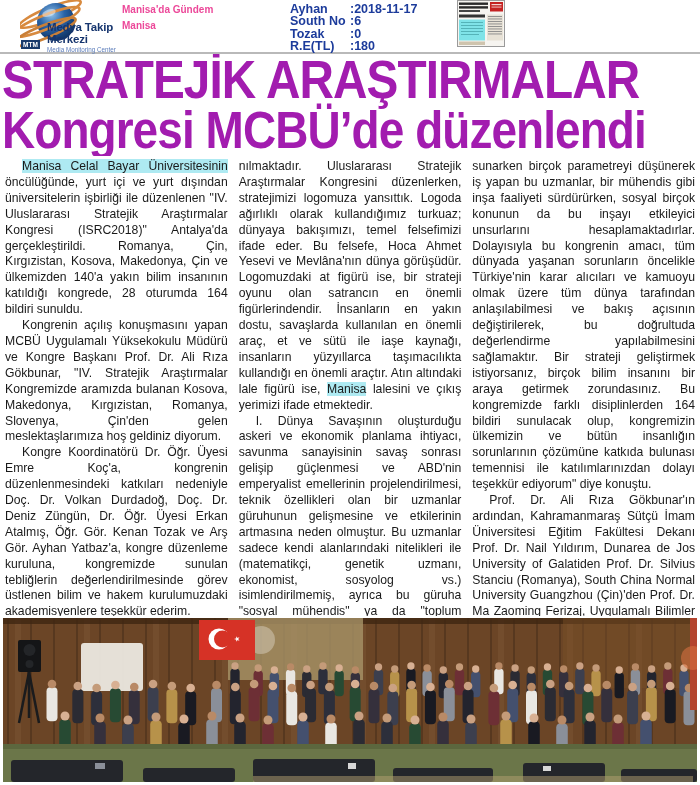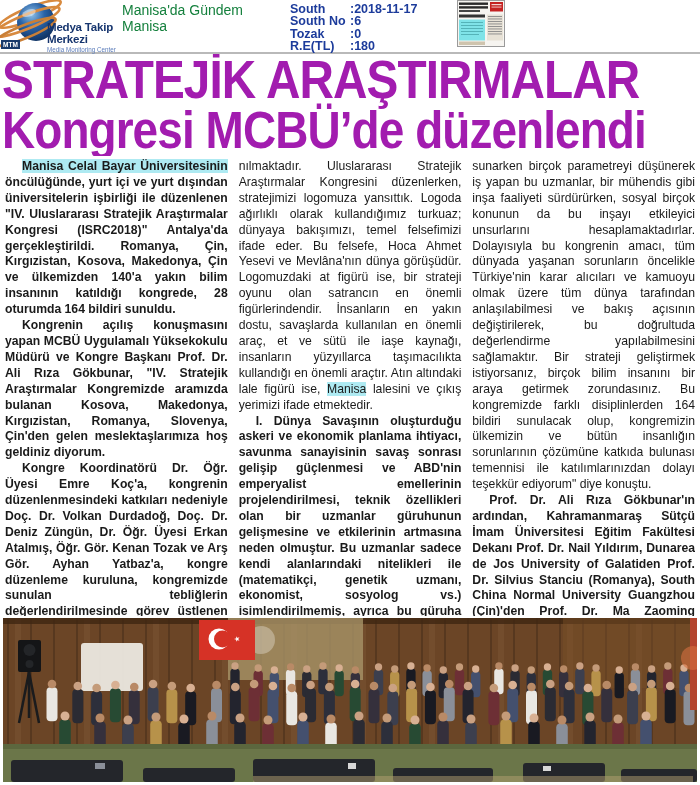--- a/index.html
+++ b/index.html
@@ -2,45 +2,45 @@
 <html><head>
 <meta charset="utf-8">
 <style>
   html,body{margin:0;padding:0;background:#fff;}
   .page{width:700px;height:785px;position:relative;background:#fff;overflow:hidden;
         font-family:"Liberation Sans",sans-serif;}
 
   
   .clip-header{position:absolute;top:0;left:0;width:700px;height:52px;
                border-bottom:2px solid #b9b9b9;background:#fff;}
-  .logo-wrap{position:absolute;left:0;top:0;width:120px;height:52px;}
+  .logo-wrap{position:absolute;left:0;top:0;width:120px;height:52px;padding-left:20px;}
   .brand-block{position:absolute;left:47px;top:22px;line-height:1;}
   .brand-main{font-size:11.5px;font-weight:bold;color:#16356e;letter-spacing:-0.2px;}
   .brand-sub{font-size:6.3px;color:#5b7cba;margin-top:2px;}
-  .pub-block{position:absolute;left:122px;top:2px;color:#15803d;font-weight:400;
-             font-size:14px;line-height:16px;white-space:nowrap;}
+  .pub-block{position:absolute;left:122px;top:2px;color:#ec4899;font-weight:700;
+             font-size:10px;line-height:16px;white-space:nowrap;}
   .meta-block{position:absolute;left:290px;top:3px;color:#1c3b9b;font-weight:600;
               font-size:12.5px;line-height:12.4px;}
   .meta-row{display:flex;}
   .meta-label{width:60px;}
   .thumb-wrap{position:absolute;left:457px;top:0;width:48px;height:47px;}
 
   
   .headline{position:absolute;top:54px;left:0;width:692px;height:102px;overflow:hidden;color:#a21caf;}
   .hl-line{white-space:nowrap;font-weight:bold;transform:scaleX(0.9);transform-origin:0 50%;
            letter-spacing:-1px;}
   .hl-line1{font-size:53px;line-height:52px;margin-left:2px;}
   .hl-line2{font-size:51px;line-height:50px;margin-left:2px;}
 
   
   .article{position:absolute;top:159px;left:5px;width:690px;height:457px;overflow:hidden;
            display:flex;gap:11px;}
   .col{width:224px;text-align:justify;font-size:12.2px;line-height:15.9px;color:#1a1a1a;}
   .para{margin:0;}
-  .indent{text-indent:17px;font-weight:bold;}
+  .indent{text-indent:17px;}
   .hl-mark{background:#aeeaf2;}
 
   
   .photo-wrap{position:absolute;top:618px;left:3px;width:694px;height:164px;}
   .photo-wrap svg{display:block;}
 </style>
 </head>
 <body>
 
 <div class="page">
@@ -70,21 +70,21 @@
       </div>
     </div>
 
     <div class="pub-block">
       <div>Manisa'da Gündem</div>
       <div>Manisa</div>
     </div>
 
     <div class="meta-block">
       <div class="meta-row">
-        <span class="meta-label">South</span>
+        <span class="meta-label">Ayhan</span>
         <span>:2018-11-17</span>
       </div>
       <div class="meta-row">
         <span class="meta-label">South No</span>
         <span>:6</span>
       </div>
       <div class="meta-row">
         <span class="meta-label">Tozak</span>
         <span>:0</span>
       </div>

